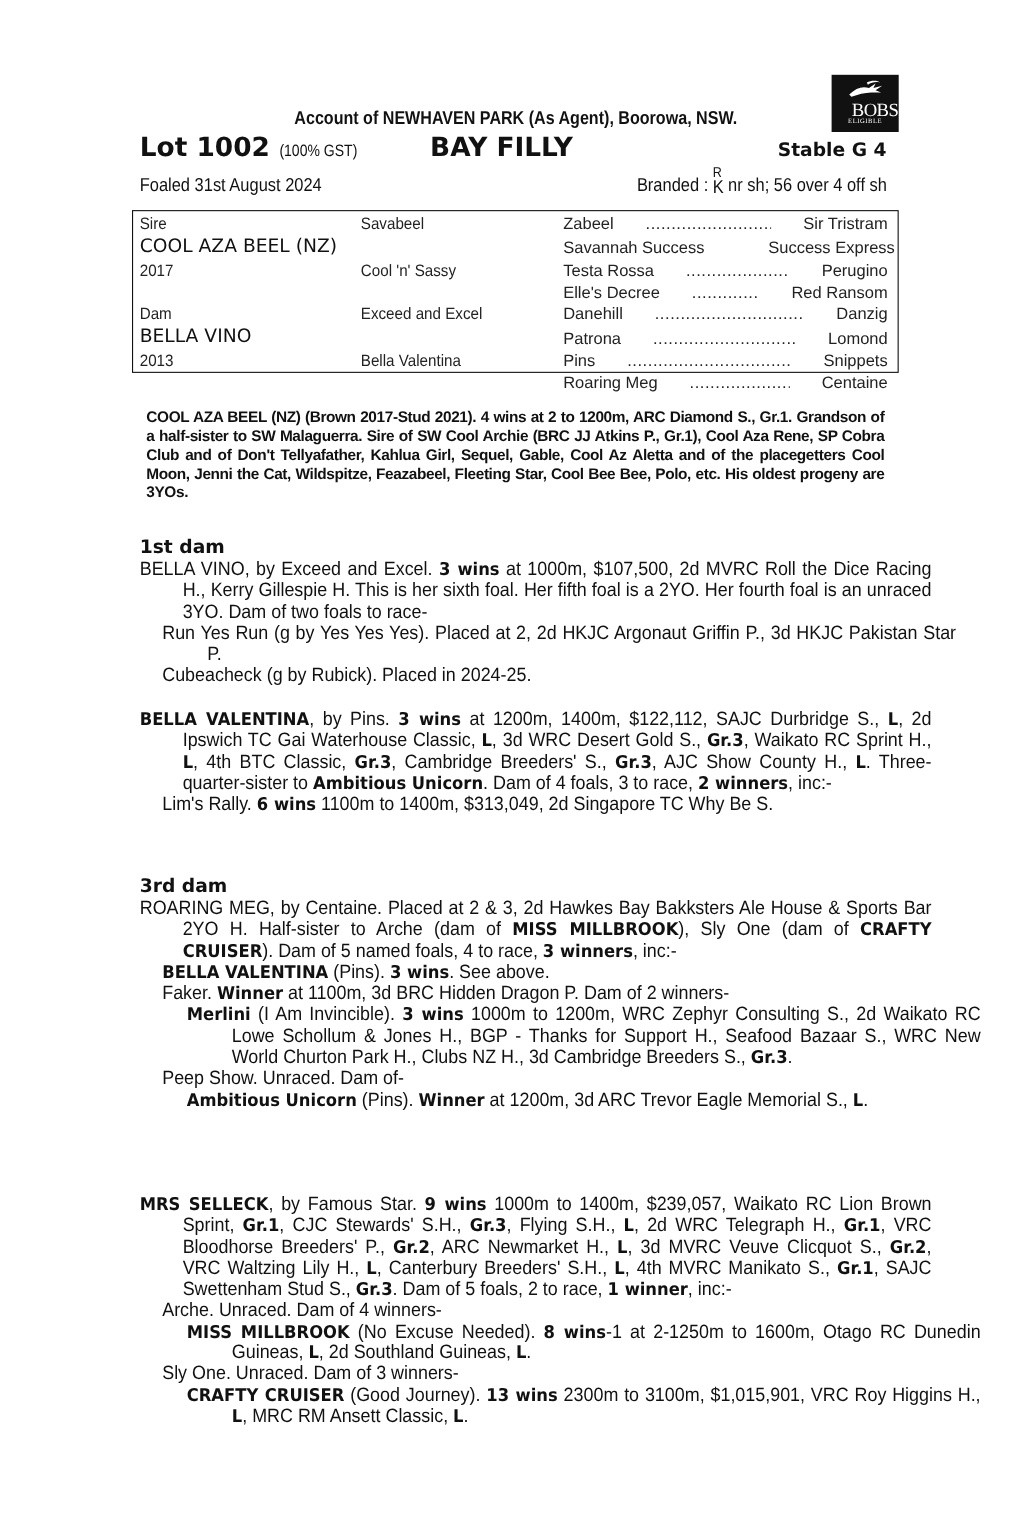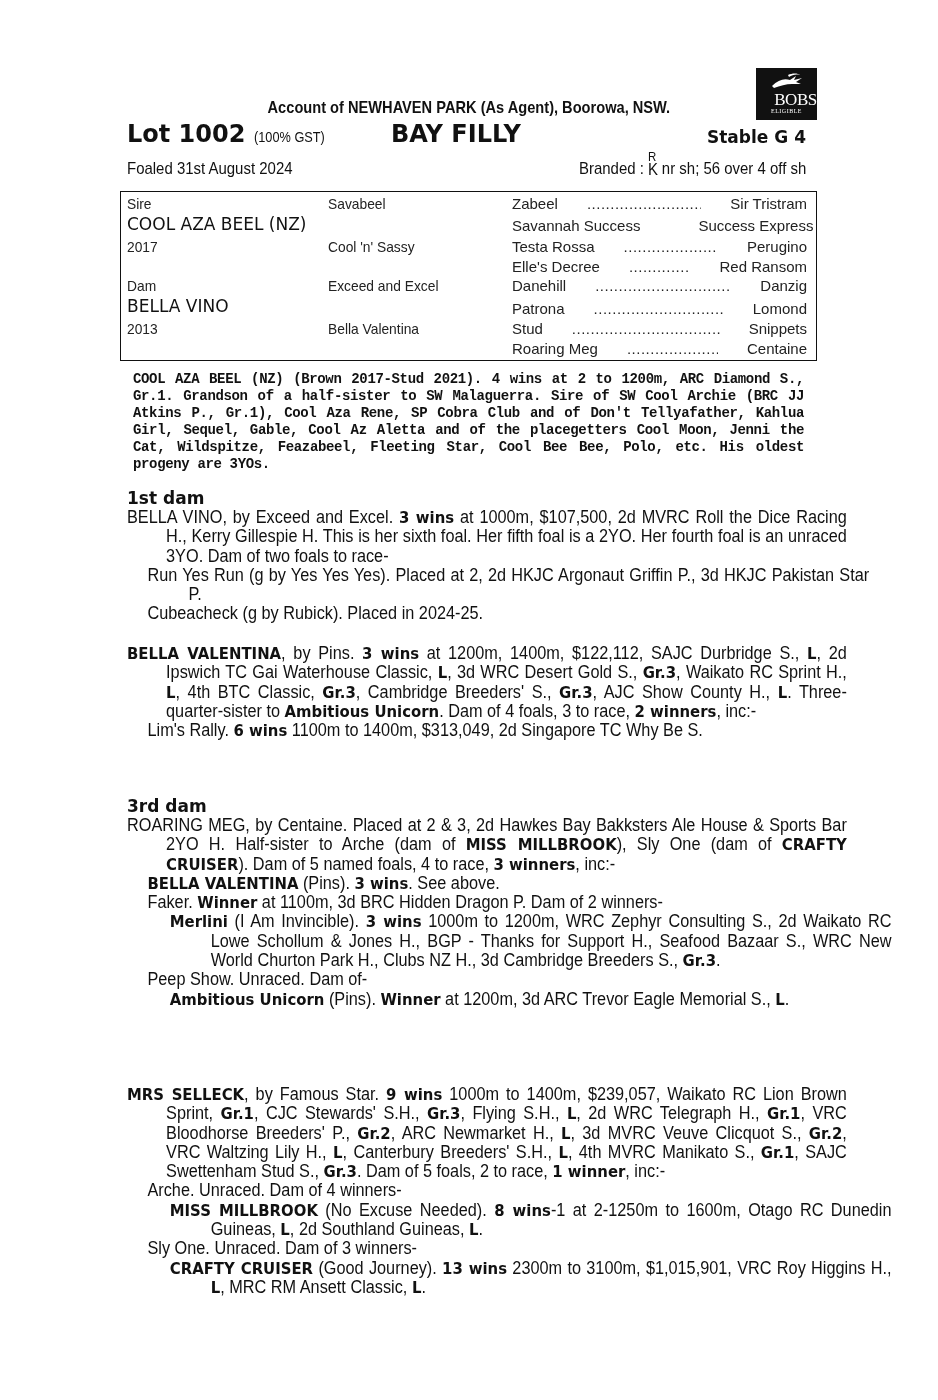--- a/index.html
+++ b/index.html
@@ -15,29 +15,29 @@
   .lot { left:127px; top:120px; font-family:"DejaVu Sans", sans-serif; font-weight:bold; font-size:24px; }
   .lot .gst { font-family:"Liberation Sans", sans-serif; font-weight:normal; font-size:15px; transform:scaleX(0.85); display:inline-block; transform-origin:left; }
   .colour { left:391px; top:120px; font-family:"DejaVu Sans", sans-serif; font-weight:bold; font-size:24px; }
   .stable { right:132px; top:127px; font-family:"DejaVu Sans", sans-serif; font-weight:bold; font-size:17px; }
   .foaled { left:127px; top:159px; font-size:17px; transform:scaleX(0.88); transform-origin:left; }
   .branded { right:132px; top:159px; font-size:17px; transform:scaleX(0.88); transform-origin:right; white-space:nowrap; }
   .brand-mark { display:inline-block; position:relative; width:11px; height:14px; }
   .brand-mark .r { position:absolute; left:0; top:-11px; font-size:13px; }
   .brand-mark .k { position:absolute; left:0; top:0; font-size:17px; }
 
-  .pedbox { left:120px; top:191px; width:697px; height:170px; border:1.5px solid #111; box-sizing:border-box; }
+  .pedbox { left:120px; top:191px; width:697px; height:148px; border:1.5px solid #111; box-sizing:border-box; }
   .ped { position:absolute; font-size:15px; transform:scaleX(0.92); transform-origin:left; white-space:nowrap; color:#222; }
   .ped.big { font-family:"DejaVu Sans", sans-serif; font-weight:normal; font-size:17px; transform:none; color:#111; }
   .gp { position:absolute; left:391px; width:295px; font-size:15px; display:flex; white-space:nowrap; color:#222;gap:29px; }
   .gp .a, .gp .b { flex:none; }
   .gp .dots { flex:1; overflow:hidden; }
   .gp .dots:before { content:"....................................................................................................................................."; letter-spacing:0.5px; }
 
-  .sireblurb { left:133px; top:371px; width:671px; font-family:Liberation Mono, monospace; font-weight:bold; font-size:14px;
+  .sireblurb { left:133px; top:371px; width:671px; font-family:Liberation Sans, sans-serif; font-weight:bold; font-size:14px;
                line-height:17.1px; text-align:justify; letter-spacing:-0.35px; }
   .sec { left:127px; width:681px; }
   .sec h3 { margin:0; font-family:"DejaVu Sans", sans-serif; font-weight:bold; font-size:17px; line-height:19px; }
   .para { font-size:17.5px; line-height:19.3px; text-align:justify; transform:scaleX(0.93); transform-origin:left; width:732px; }
   .para b { font-family:"DejaVu Sans", sans-serif; font-weight:bold; font-size:16px; }
   .l0 { padding-left:42px; text-indent:-42px; }
   .l1 { padding-left:66px; text-indent:-44px; }
   .l2 { padding-left:90px; text-indent:-44px; }
 </style>
 </head>
@@ -102,21 +102,21 @@
       <span class="a">Danehill</span>
       <span class="dots"></span>
       <span class="b">Danzig</span>
     </div>
   <div class="gp" style="top:108px;">
       <span class="a">Patrona</span>
       <span class="dots"></span>
       <span class="b">Lomond</span>
     </div>
   <div class="gp" style="top:128px;">
-      <span class="a">Stud </span>
+      <span class="a">Pins </span>
       <span class="dots"></span>
       <span class="b">Snippets</span>
     </div>
   <div class="gp" style="top:148px;">
       <span class="a">Roaring Meg</span>
       <span class="dots"></span>
       <span class="b">Centaine</span>
     </div>
 </div>
 

